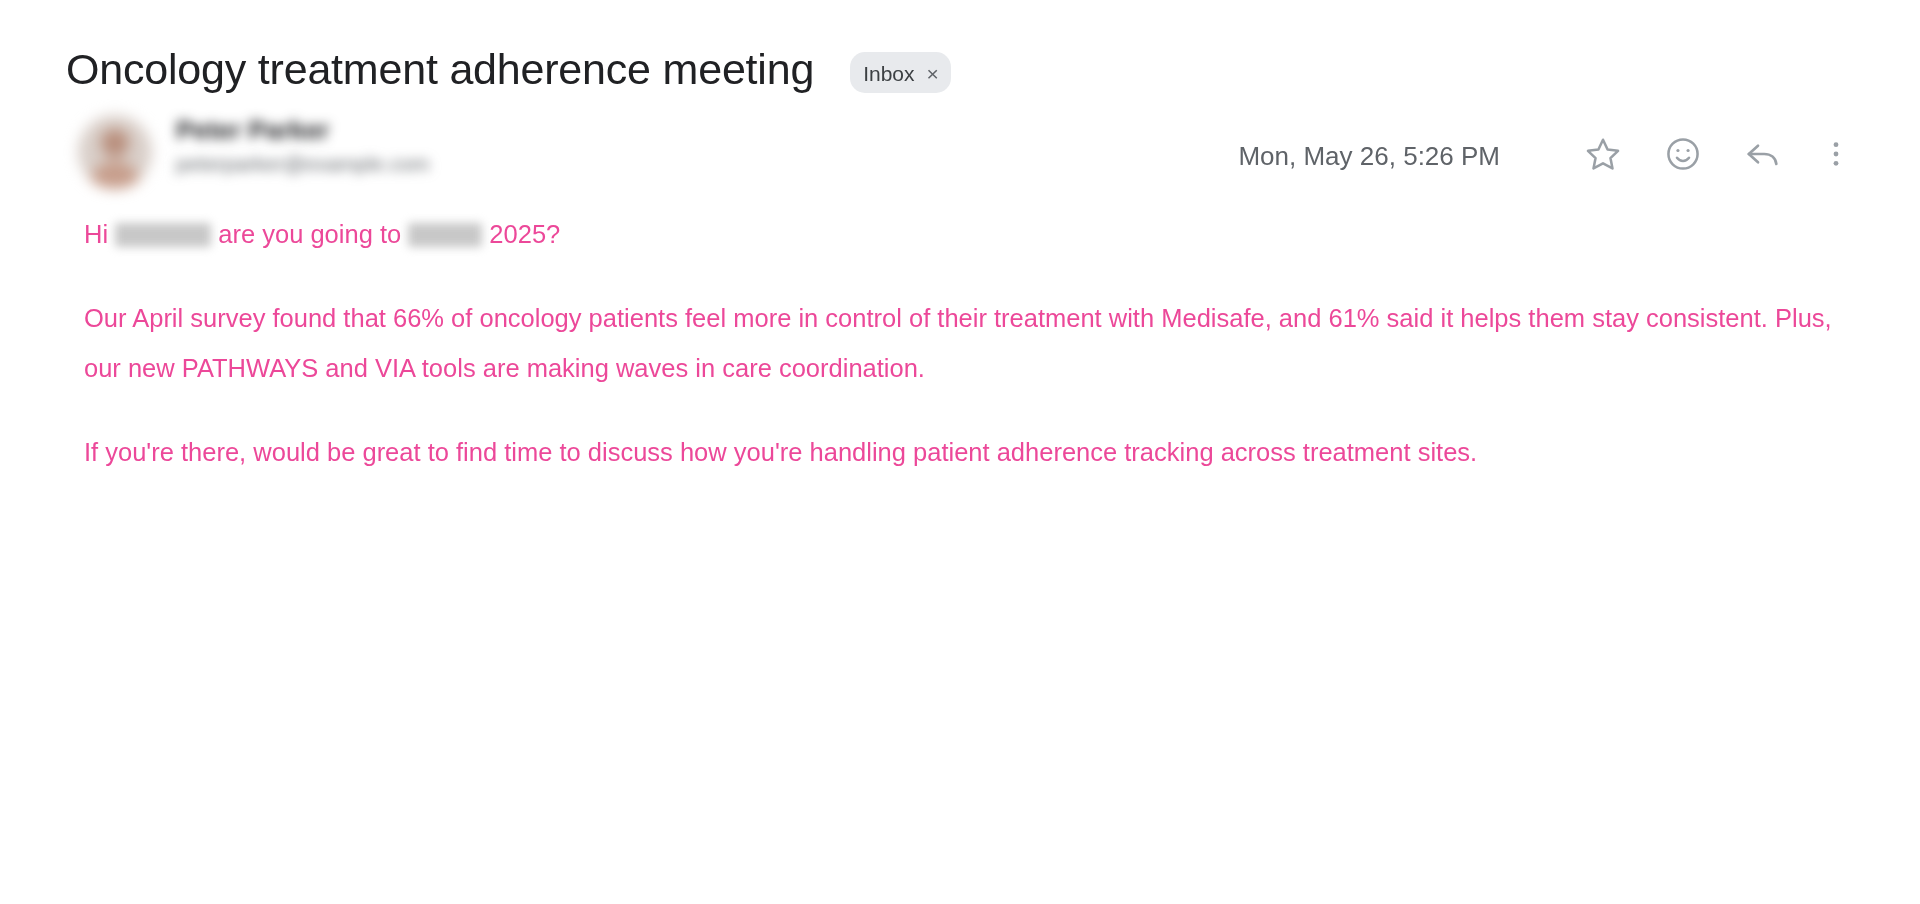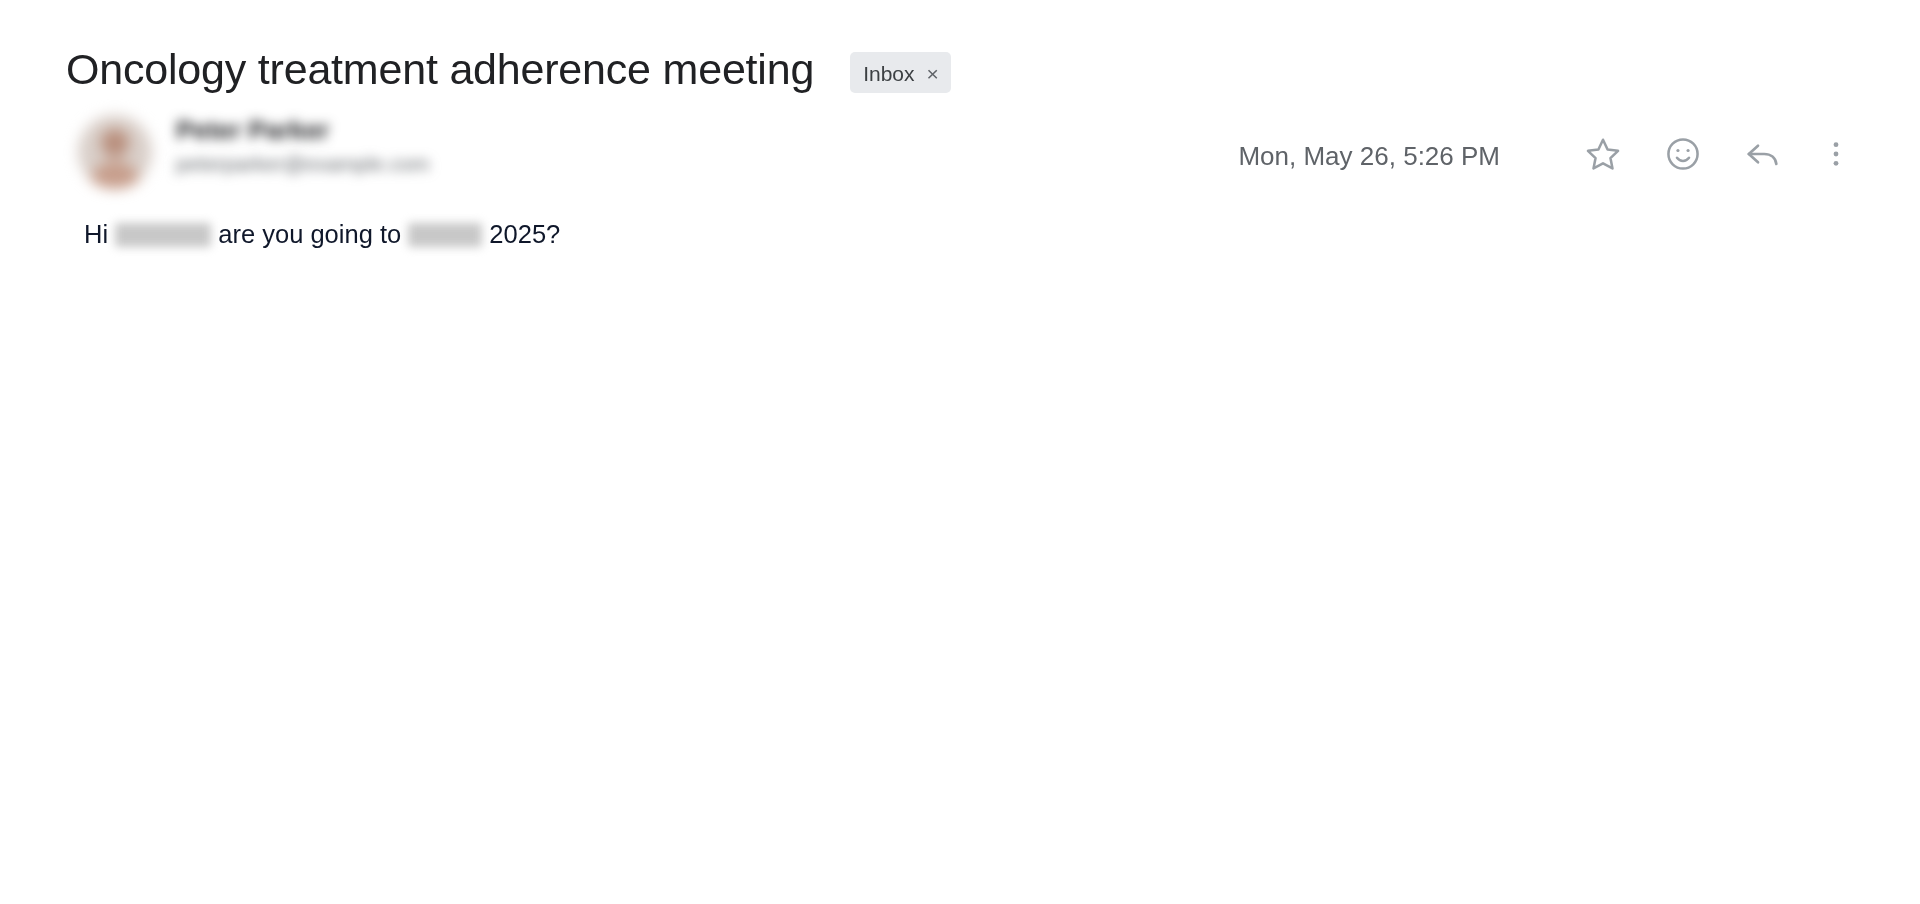--- a/index.html
+++ b/index.html
@@ -37,21 +37,21 @@
     letter-spacing: -0.2px;
     line-height: 1.1;
     white-space: nowrap;
   }
   .label-chip {
     display: inline-flex;
     align-items: center;
     gap: 12px;
     background: #e8eaed;
     color: #3c4043;
-    border-radius: 5px;
+    border-radius: 15px;
     padding: 6px 12px 7px 13px;
     font-size: 21px;
     line-height: 1;
     height: 28px;
     box-sizing: content-box;
     margin-top: 6px;
   }
   .label-chip .chip-text { position: relative; top: 1px; }
   .chip-close {
     font-size: 21px;
@@ -143,21 +143,21 @@
     cursor: pointer;
   }
   .icon-btn svg { display: block; }
   .icon-btn.kebab { width: 48px; }
 
   
   .body-block {
     padding: 8px 70px 0 84px;
     font-size: 25.5px;
     line-height: 50px;
-    color: #0f172a;
+    color: #ec4899;
   }
   .body-block p {
     margin: 0 0 34px 0;
     max-width: 1790px;
   }
   .body-block p:last-child { margin-bottom: 0; }
   .redact {
     display: inline-block;
     background: #c8c8c8;
     color: #c8c8c8;
@@ -231,15 +231,17 @@
   </div>
 
   <div class="body-block">
     <p>
       <span>Hi</span>
       <span class="redact r1"></span>
       <span>are you going to</span>
       <span class="redact r2"></span>
       <span>2025?</span>
     </p>
+    <p>Our April survey found that 66% of oncology patients feel more in control of their treatment with Medisafe, and 61% said it helps them stay consistent. Plus, our new PATHWAYS and VIA tools are making waves in care coordination.</p>
+    <p>If you're there, would be great to find time to discuss how you're handling patient adherence tracking across treatment sites.</p>
   </div>
 
 </div>
 
 </body></html>

